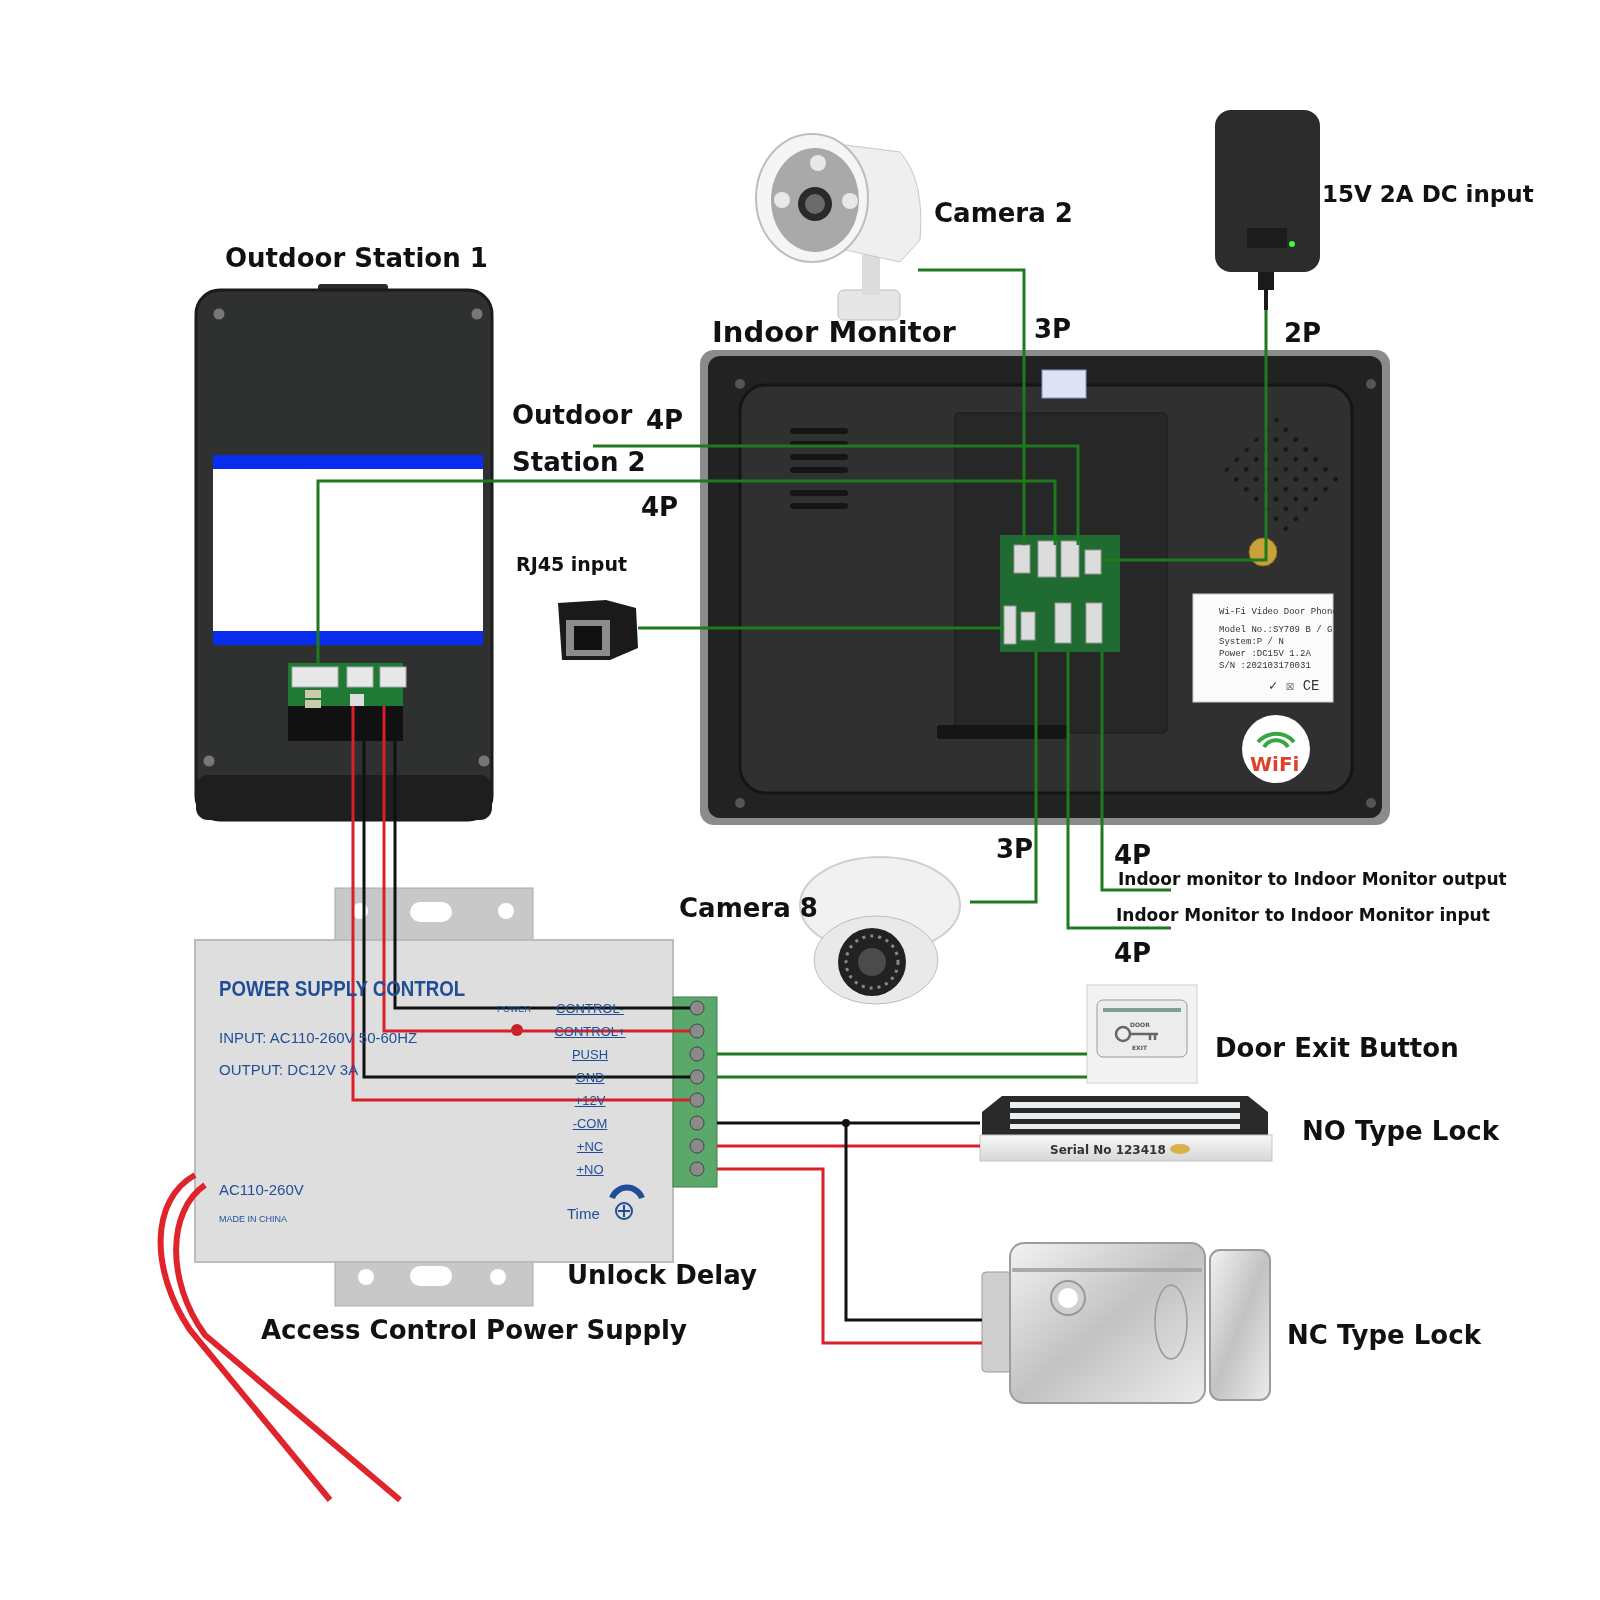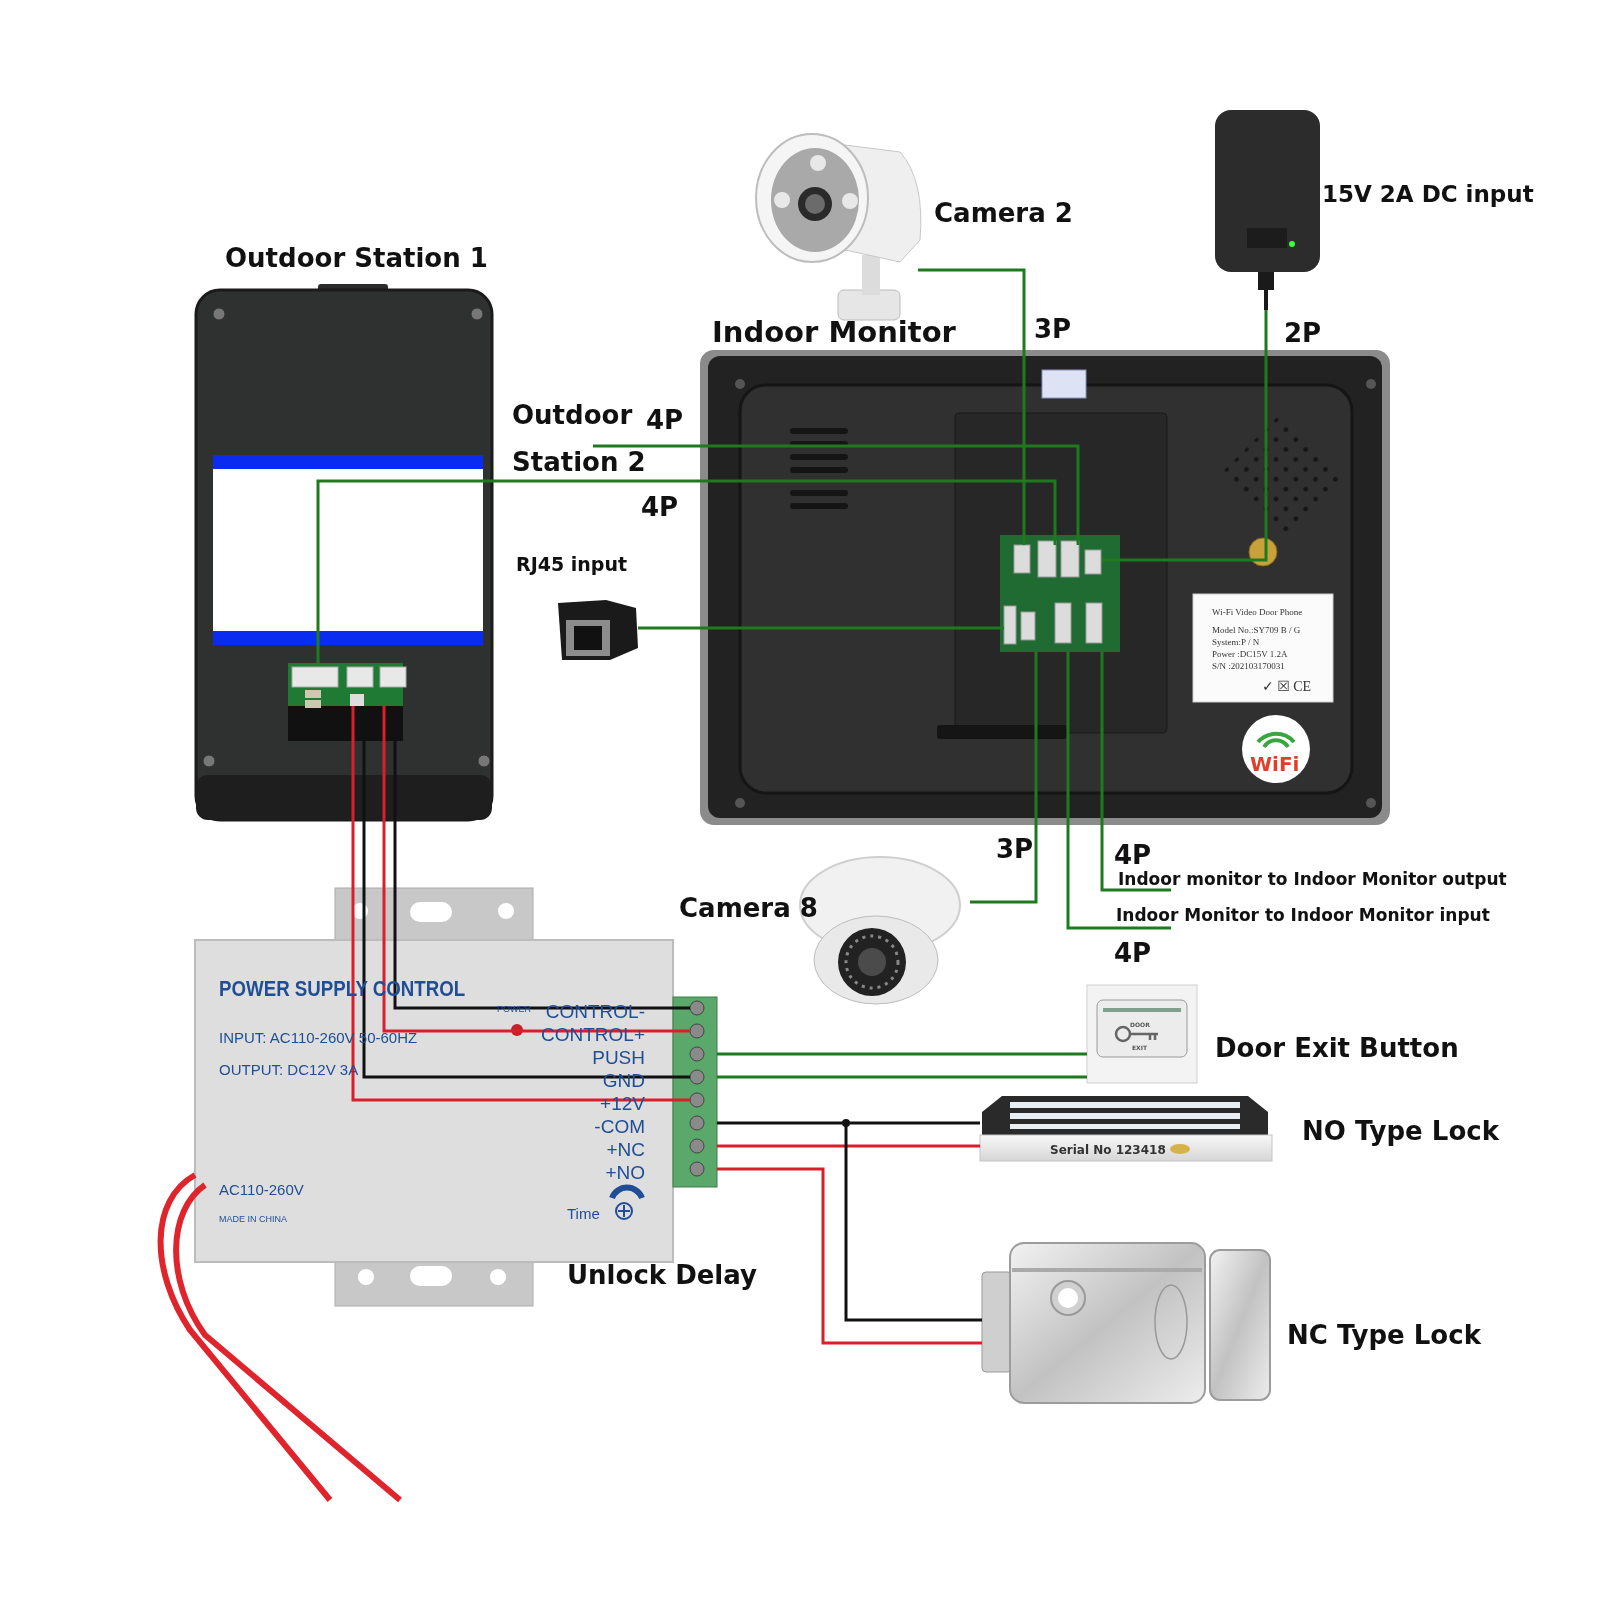--- a/index.html
+++ b/index.html
@@ -9,23 +9,23 @@
   .lbl { position:absolute; font-family:"DejaVu Sans", sans-serif; font-weight:bold;
          color:#111; white-space:nowrap; line-height:1; }
   .l-md { font-size:26px; }
   .l-sm { font-size:23px; }
   .l-xs { font-size:17px; }
   .l-lg { font-size:33px; }
   .psu-txt { position:absolute; font-family:"Liberation Sans", sans-serif; color:#1f4e96;
              white-space:nowrap; line-height:1; }
   .psu-title { font-size:22px; font-weight:bold; transform:scaleX(0.85); transform-origin:left; }
   .psu-info { font-size:15px; }
-  .psu-term { font-size:19px; text-align:right; width:110px; }
+  .psu-term { font-size:13px; text-align:center; width:110px;text-decoration:underline; }
   .psu-small { font-size:9px; }
-  .lbl-sticker { position:absolute; font-family:Liberation Serif, serif; font-size:9px; color:#333; line-height:1.25; white-space:nowrap; }
+  .lbl-sticker { position:absolute; font-family:Liberation Mono, monospace; font-size:9px; color:#333; line-height:1.25; white-space:nowrap;margin-left:7px; }
 </style>
 </head>
 <body>
 
 <div id="stage">
 
 <svg width="1600" height="1600" viewBox="0 0 1600 1600" style="position:absolute;left:0;top:0">
   <defs>
     <linearGradient id="gSilver" x1="0" y1="0" x2="0" y2="1">
       <stop offset="0" stop-color="#f4f4f4"></stop>
@@ -238,20 +238,21 @@
 <div class="lbl l-md" style="left:996px;top:836px">3P</div>
 <div class="lbl l-md" style="left:679px;top:895px">Camera 8</div>
 <div class="lbl l-md" style="left:1114px;top:842px">4P</div>
 <div class="lbl l-xs" style="left:1118px;top:871px">Indoor monitor to Indoor Monitor output</div>
 <div class="lbl l-xs" style="left:1116px;top:907px">Indoor Monitor to Indoor Monitor input</div>
 <div class="lbl l-md" style="left:1114px;top:940px">4P</div>
 <div class="lbl l-md" style="left:1215px;top:1035px">Door Exit Button</div>
 <div class="lbl l-md" style="left:1302px;top:1118px">NO Type Lock</div>
 <div class="lbl l-md" style="left:1287px;top:1322px">NC Type Lock</div>
 <div class="lbl l-md" style="left:567px;top:1262px">Unlock Delay</div>
+<div class="lbl l-md" style="left:261px;top:1317px">Access Control Power Supply</div>
 
 <div class="psu-txt psu-title" style="left:219px;top:978px">POWER SUPPLY CONTROL</div>
 <div class="psu-txt psu-info" style="left:219px;top:1030px">INPUT: AC110-260V 50-60HZ</div>
 <div class="psu-txt psu-info" style="left:219px;top:1062px">OUTPUT:  DC12V  3A</div>
 <div class="psu-txt psu-info" style="left:219px;top:1182px">AC110-260V</div>
 <div class="psu-txt psu-small" style="left:219px;top:1215px">MADE IN CHINA</div>
 <div class="psu-txt psu-small" style="left:497px;top:1005px">POWER</div>
 <div class="psu-txt psu-info" style="left:567px;top:1206px">Time</div>
 <div class="psu-txt psu-term" style="left:535px;top:1002px">CONTROL-</div>
 <div class="psu-txt psu-term" style="left:535px;top:1025px">CONTROL+</div>

